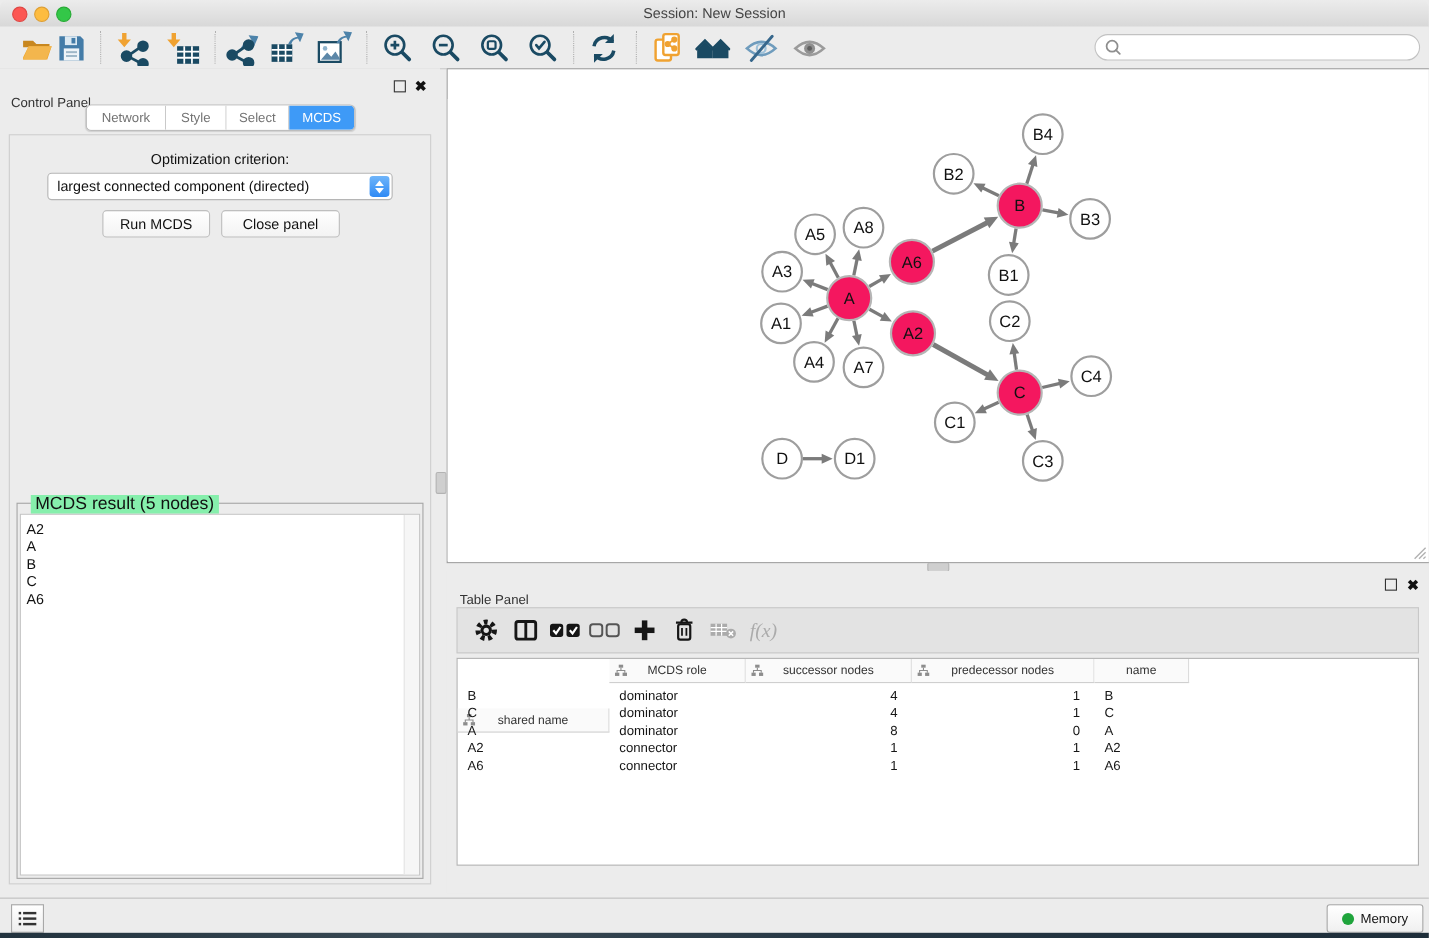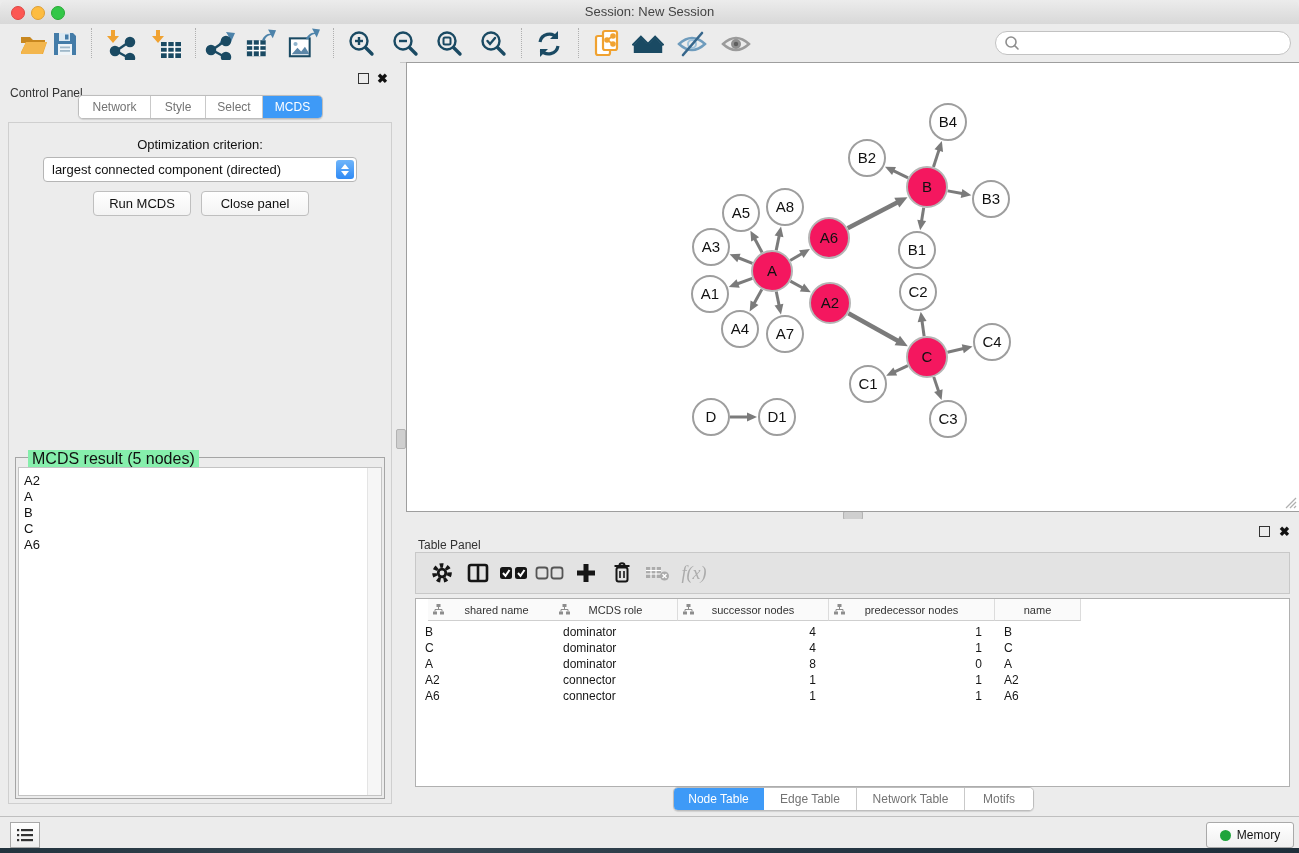--- a/index.html
+++ b/index.html
@@ -462,21 +462,21 @@
         </g>
         <circle cx="19.5" cy="13" r="4.5" fill="#ababab"></circle>
         <path d="M17.5 11l4 4M21.5 11l-4 4" stroke="#fff" stroke-width="1.4"></path>
       </svg>
     </div>
     <div class="tp-ic fx">f(x)</div>
   </div>
 
   <div class="abs tablebox">
     <div id="table-header">
-        <div class="th" style="left: 12px; width: 137px;">
+        <div class="th" style="left: 0px; width: 137px; margin-top: 45px;">
           <svg class="tree" width="11" height="11" viewBox="0 0 11 11">
             <g fill="#8d8d8d">
               <rect x="3.5" y="0" width="4" height="3"></rect>
               <rect x="0" y="7.5" width="4" height="3"></rect>
               <rect x="7" y="7.5" width="4" height="3"></rect>
             </g>
             <g stroke="#8d8d8d" stroke-width="1">
               <path d="M5.5 3v2.5M2 7.5V5.5h7v2" fill="none"></path>
             </g>
           </svg>
@@ -547,26 +547,20 @@
         <div class="td" style="top: 73px; left: 413px; width: 153px; text-align: right;">1</div>
         <div class="td" style="top: 73px; left: 588px; width: 76px;">A2</div>
         <div class="td" style="top: 89px; left: 9px; width: 128px;">A6</div>
         <div class="td" style="top: 89px; left: 147px; width: 114px;">connector</div>
         <div class="td" style="top: 89px; left: 262px; width: 138px; text-align: right;">1</div>
         <div class="td" style="top: 89px; left: 413px; width: 153px; text-align: right;">1</div>
         <div class="td" style="top: 89px; left: 588px; width: 76px;">A6</div>
       </div>
   </div>
 
-  <div class="abs seg" style="left:267px;top:268px">
-    <div style="width:89px" class="active">Node Table</div>
-    <div style="width:92px">Edge Table</div>
-    <div style="width:107px">Network Table</div>
-    <div style="width:68px">Motifs</div>
-  </div>
 </div>
 
 <div class="abs statusbar">
   <div class="abs list-btn">
     <svg width="18" height="14" viewBox="0 0 18 14">
       <g fill="#333">
         <rect x="1" y="1" width="2.2" height="2.2"></rect>
           <rect x="5" y="1" width="12" height="2.2"></rect>
         <rect x="1" y="6" width="2.2" height="2.2"></rect>
           <rect x="5" y="6" width="12" height="2.2"></rect>

